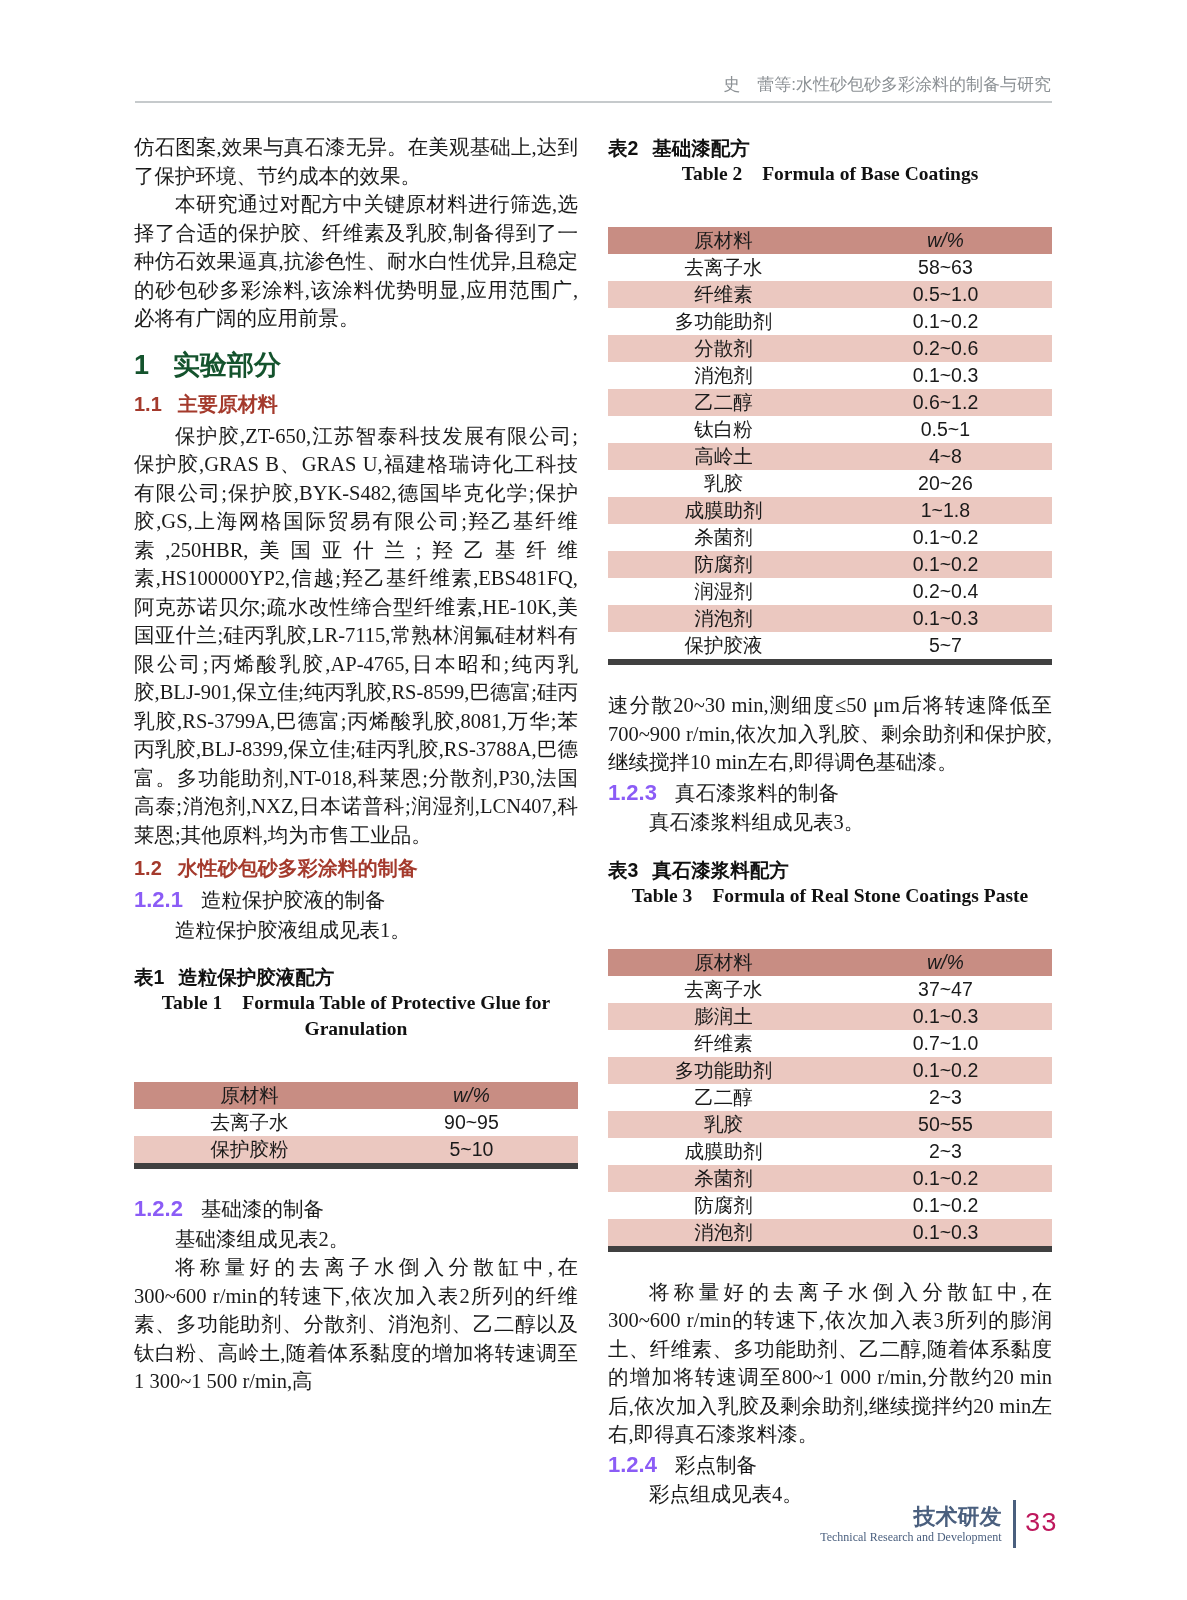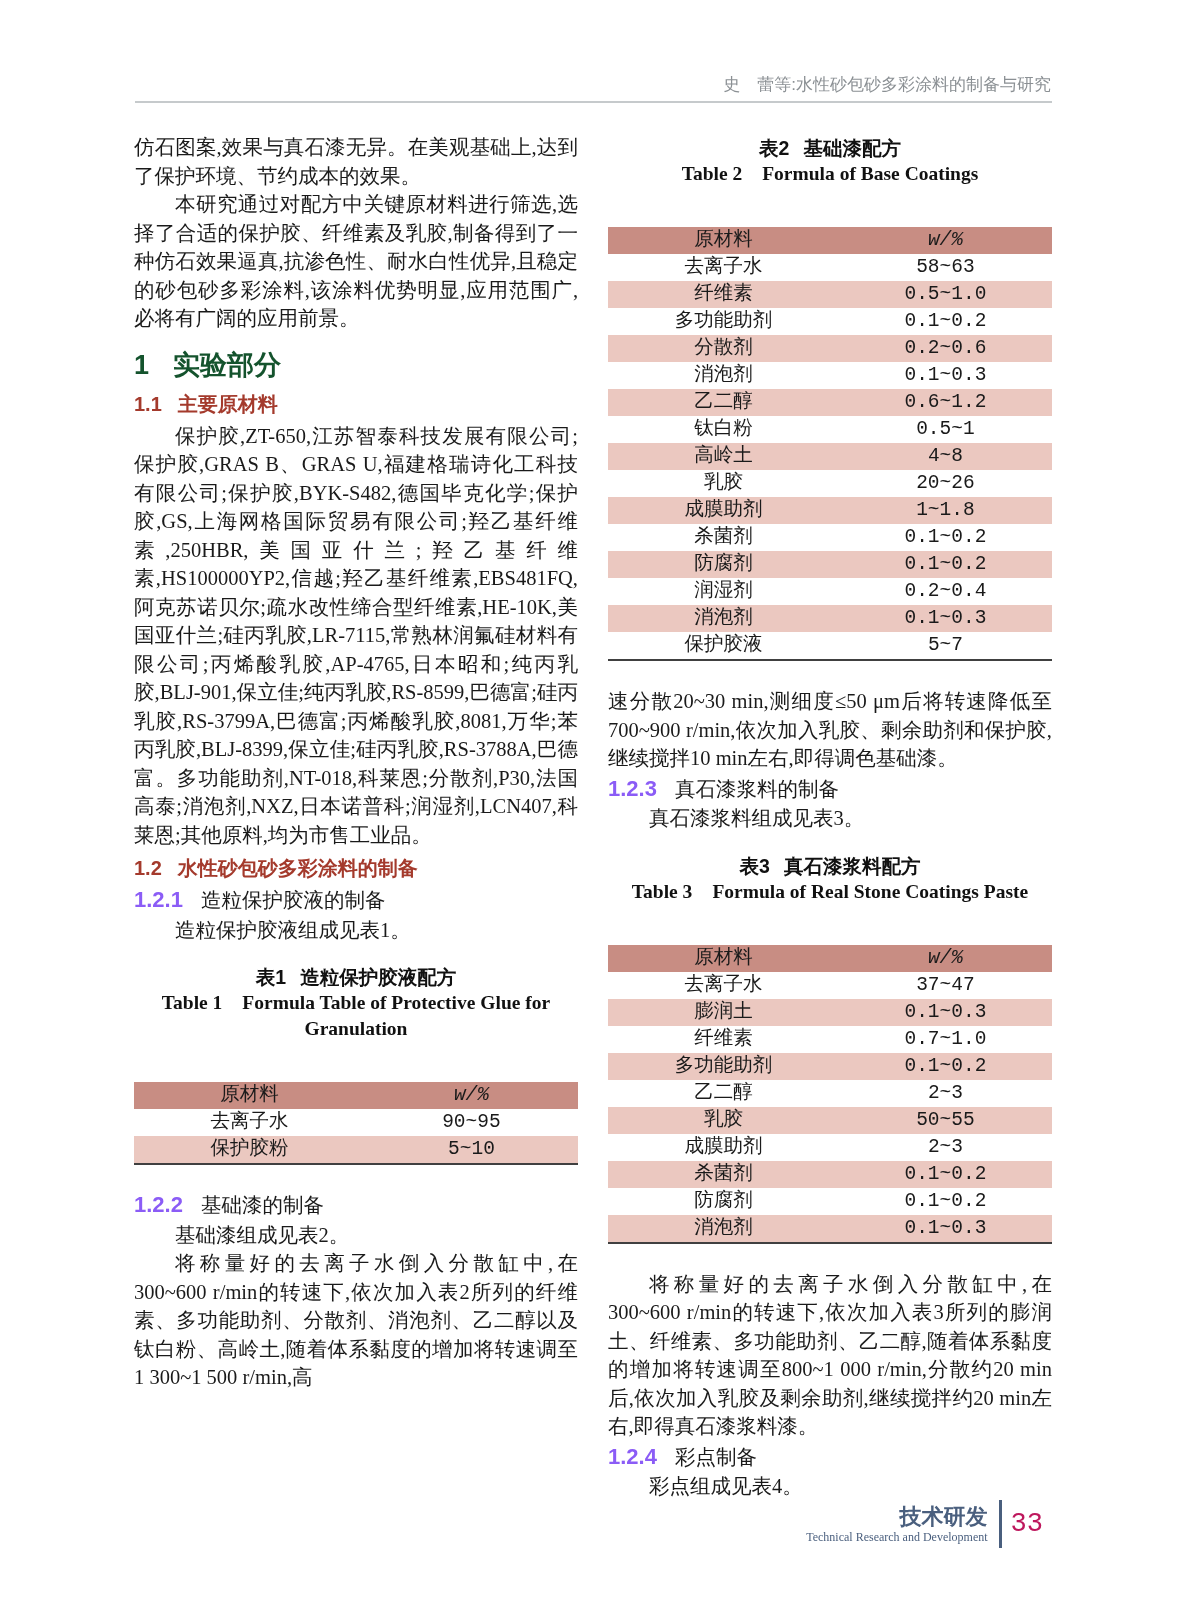--- a/index.html
+++ b/index.html
@@ -24,36 +24,36 @@
   h1.sec .num{margin-right:24px;}
   h2.sec{color:#A43A2C;font-family:"Liberation Sans",sans-serif;font-weight:bold;
     font-size:20px;line-height:26px;margin:6px 0 5px;}
   h2.sec .num{margin-right:16px;}
   h3.sub{margin:2px 0 1px;font-size:20.5px;line-height:28.5px;font-weight:normal;}
   h3.sub .num{color:#8b5cf6;font-family:"Liberation Sans",sans-serif;font-weight:bold;
     font-size:22px;margin-right:18px;}
 
   .tablock{margin:20px 0 26px;}
   .col-right .tablock.first{margin-top:2px;}
-  .tabcap-zh{text-align:center;font-family:"Liberation Sans",sans-serif;font-weight:bold;
+  .tabcap-zh{font-family:"Liberation Sans",sans-serif;font-weight:bold;
     font-size:19.5px;line-height:26px;color:#111;}
   .tabcap-zh .cap-label{margin-right:14px;}
   .tabcap-en{text-align:center;font-family:"Liberation Serif",serif;font-weight:bold;
     font-size:19.5px;line-height:26px;color:#111;margin-bottom:6px;}
   .tabcap-en .cap-label{margin-right:20px;}
 
-  table.formula{width:100%;border-collapse:collapse;border-bottom:2px solid #404040;
-    font-family:Liberation Mono, monospace;font-size:19.5px;line-height:23px;margin-top:40px;}
+  table.formula{width:100%;border-collapse:collapse;border-bottom:6px solid #404040;
+    font-family:Liberation Sans, sans-serif;font-size:19.5px;line-height:23px;margin-top:40px;}
   table.formula th,table.formula td{text-align:center;padding:2px 0;font-weight:normal;}
   table.formula th:first-child,table.formula td:first-child{width:52%;}
   table.formula thead tr{background:#C88D83;}
   table.formula tbody tr:nth-child(even){background:#EBC8C0;}
 
   
-  .footer{position:absolute;right:144px;bottom:52px;display:flex;align-items:center;justify-content:flex-end;}
+  .footer{position:absolute;right:130px;bottom:52px;display:flex;align-items:center;justify-content:flex-end;}
   .footer-text{text-align:right;color:#4A5F7E;}
   .footer-zh{font-family:"Liberation Sans",sans-serif;font-weight:bold;font-size:22px;line-height:25px;}
   .footer-en{font-family:"Liberation Serif",serif;font-size:12px;line-height:16px;}
   .footer-bar{width:3px;height:48px;background:#4A5F7E;margin:0 9px 0 11px;}
   .footer-num{font-family:Liberation Mono, monospace;font-size:27px;color:#be185d;}
 </style>
 </head>
 <body>
 
 <div class="page">

